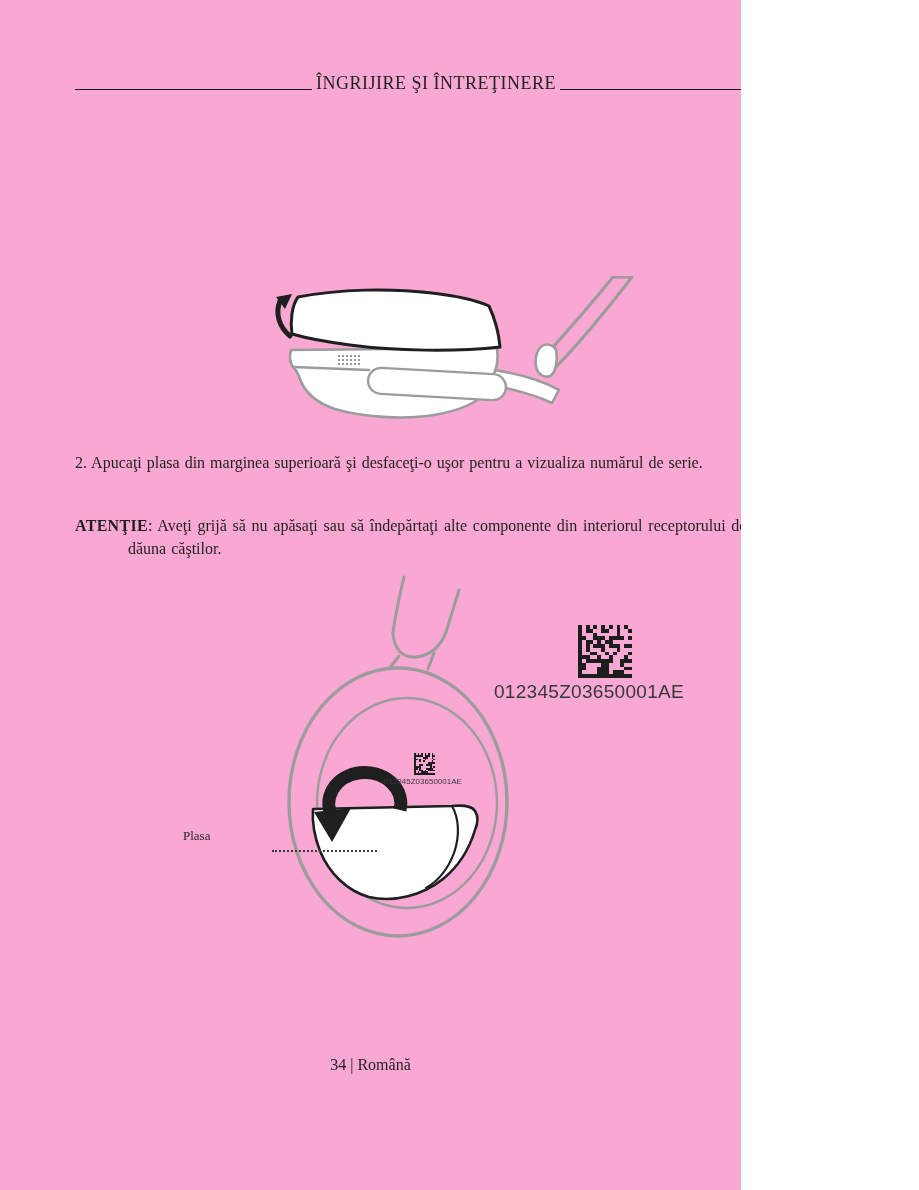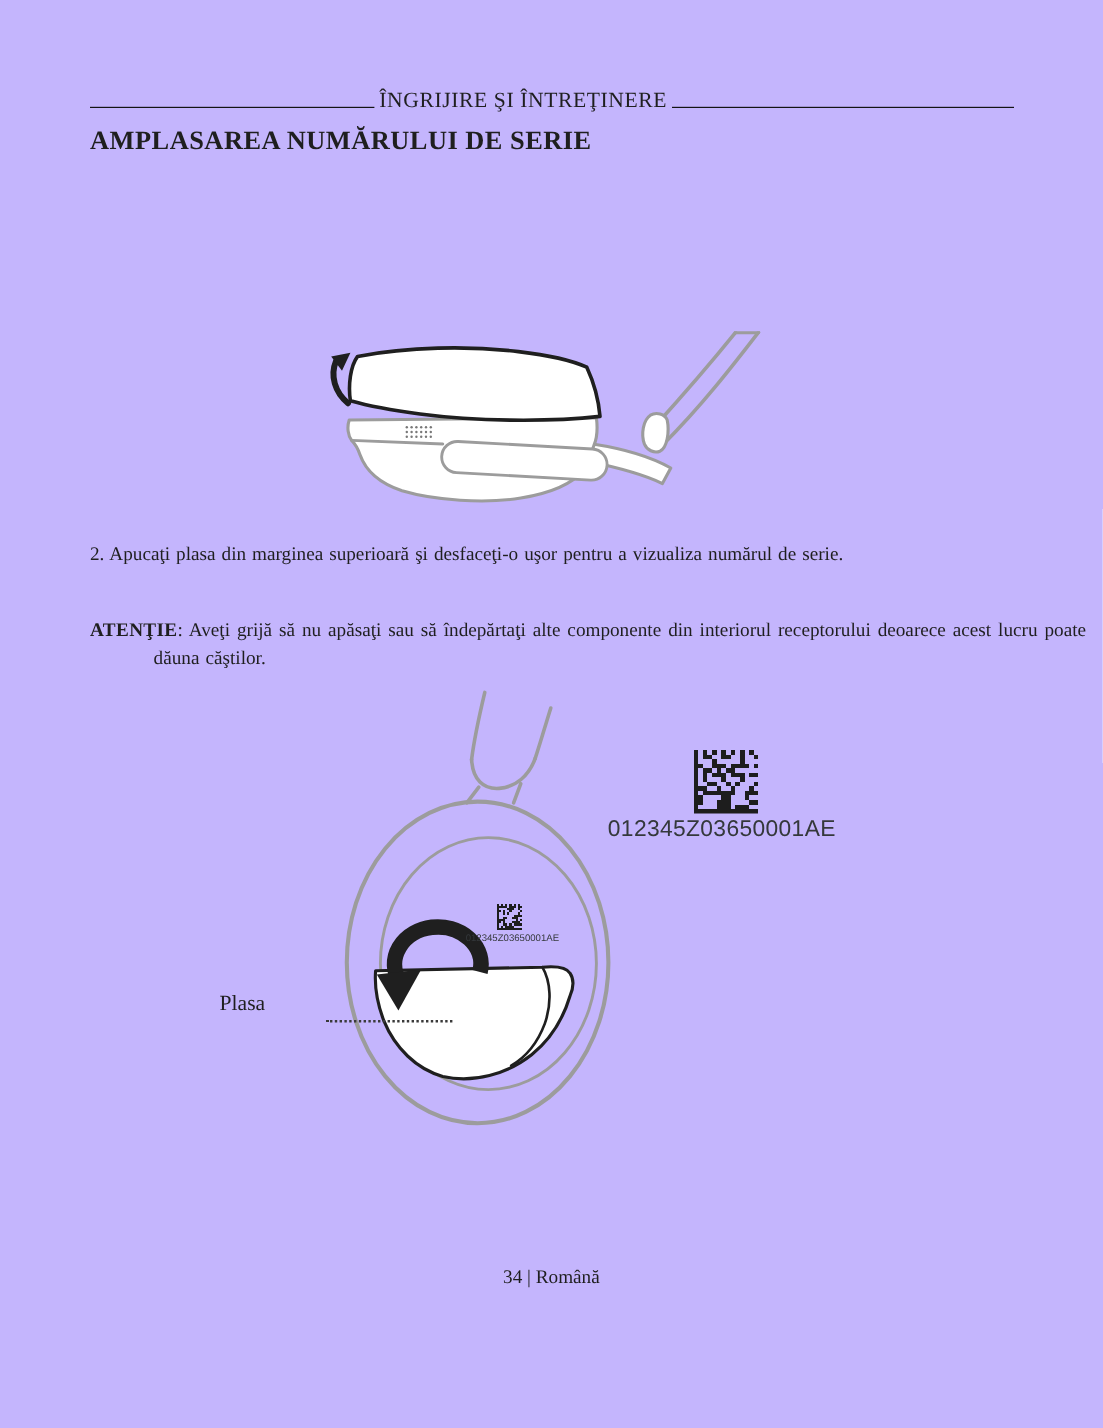--- a/index.html
+++ b/index.html
@@ -1,17 +1,17 @@
 <!DOCTYPE html>
 <html style="--gray: #9c9c9c; --ink: #1f1f1f; --serial: #34383b;"><head>
 <meta charset="utf-8">
 <style>
   html,body{margin:0;padding:0;background:#ffffff;}
   .page{
-    position:relative;width:919px;height:1190px;background:#c4b5fd;overflow:hidden;
+    position:relative;width:741px;height:1190px;background:#f9a8d4;overflow:hidden;
     font-family:"Liberation Serif", serif;color:var(--ink,#1f1f1f);
   }
   
   .header-row{position:absolute;left:75px;top:63px;width:770px;height:27px;display:flex;align-items:flex-end;}
   .hrule{border-bottom:1.6px solid #141414;height:1px;}
   .hrule-left{width:237px;}
   .hrule-right{flex:1;}
   .header-text{font-size:18px;letter-spacing:.5px;line-height:24px;padding:0 4px;white-space:nowrap;transform:translateY(5px);}
   
   .doc-title{position:absolute;left:75px;top:104px;margin:0;font-size:22px;font-weight:bold;letter-spacing:.4px;line-height:26px;}
@@ -32,40 +32,39 @@
   .d{fill:none;stroke:var(--ink,#222);stroke-width:3;stroke-linecap:round;stroke-linejoin:round;}
   .df{fill:#fff;stroke:var(--ink,#222);stroke-width:2.6;stroke-linejoin:round;}
   .dthin{fill:none;stroke:var(--ink,#222);stroke-width:2.2;stroke-linecap:round;}
   .arrow-fill{fill:var(--ink,#222);stroke:none;}
   .thick-arc{fill:none;stroke:var(--ink,#222);stroke-width:13;}
   .dotg{fill:#787878;}
   
   .barcode{position:absolute;}
   .barcode-large{left:578px;top:625px;width:54px;height:53px;}
   .barcode-small{left:414px;top:753px;width:21px;height:22px;}
-  .serial{position:absolute;font-family:"Liberation Sans", sans-serif;color:var(--serial,#34383b);text-align:center;}
+  .serial{position:absolute;font-family:"Liberation Sans", sans-serif;color:var(--serial,#34383b);text-align:left;}
   .serial-large{left:494px;top:681px;width:215px;font-size:19px;letter-spacing:.3px;line-height:22px;}
   .serial-small{left:384px;top:777px;width:86px;font-size:8px;letter-spacing:0;line-height:10px;}
-  .mesh-label{position:absolute;left:183px;top:826px;font-size:18px;line-height:20px;}
+  .mesh-label{position:absolute;left:183px;top:826px;font-size:13px;line-height:20px;}
   .leader-dotted{position:absolute;left:272px;top:850px;width:105px;height:0;border-top:2px dotted #3a3a3a;}
   
   .footer{position:absolute;left:0;top:1053px;width:100%;text-align:center;font-size:16px;line-height:23px;}
 </style>
 </head>
 <body>
 
 <div class="page">
 
   <div class="header-row">
     <div class="hrule hrule-left"></div>
     <div class="header-text">ÎNGRIJIRE ŞI ÎNTREŢINERE</div>
     <div class="hrule hrule-right"></div>
   </div>
 
-  <h1 class="doc-title">AMPLASAREA NUMĂRULUI DE SERIE</h1>
 
 
   <svg class="fig fig1" viewBox="265 276 410 158">
     <g>
       <path class="g" d="M 632 277 C 612 303 585 338 552 371"></path>
       <path class="g" d="M 613 277 C 596 298 574 324 545 356"></path>
       <path class="g" d="M 613 277 L 632 277"></path>
     </g>
     <path class="gf" d="M 542 346 C 536 350 534 362 537 370 C 539 375 545 378 550 376 C 556 373 558 360 556 350 C 554 345 547 343 542 346 Z"></path>
     <path class="gf" d="M 494 370 C 520 374 543 381 559 390 L 552 403 C 536 395 512 389 488 384 Z"></path>

